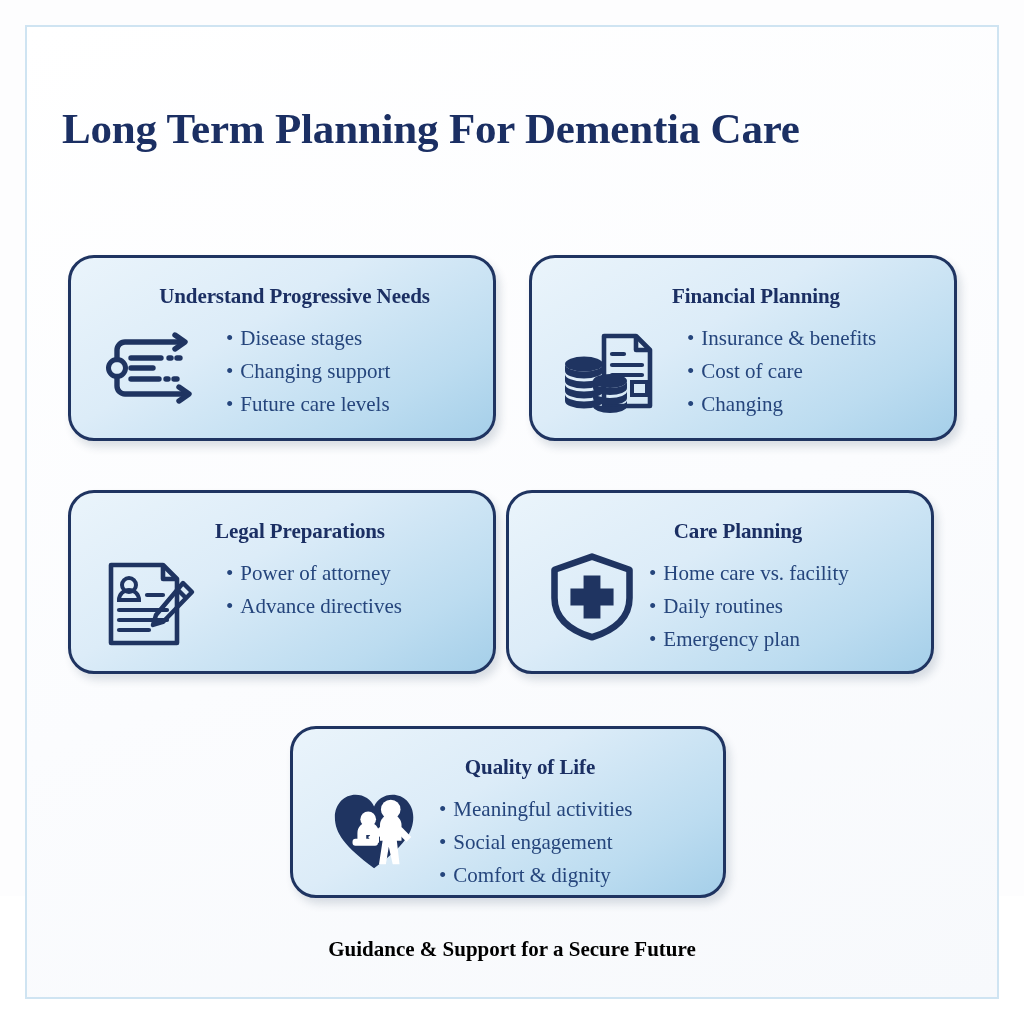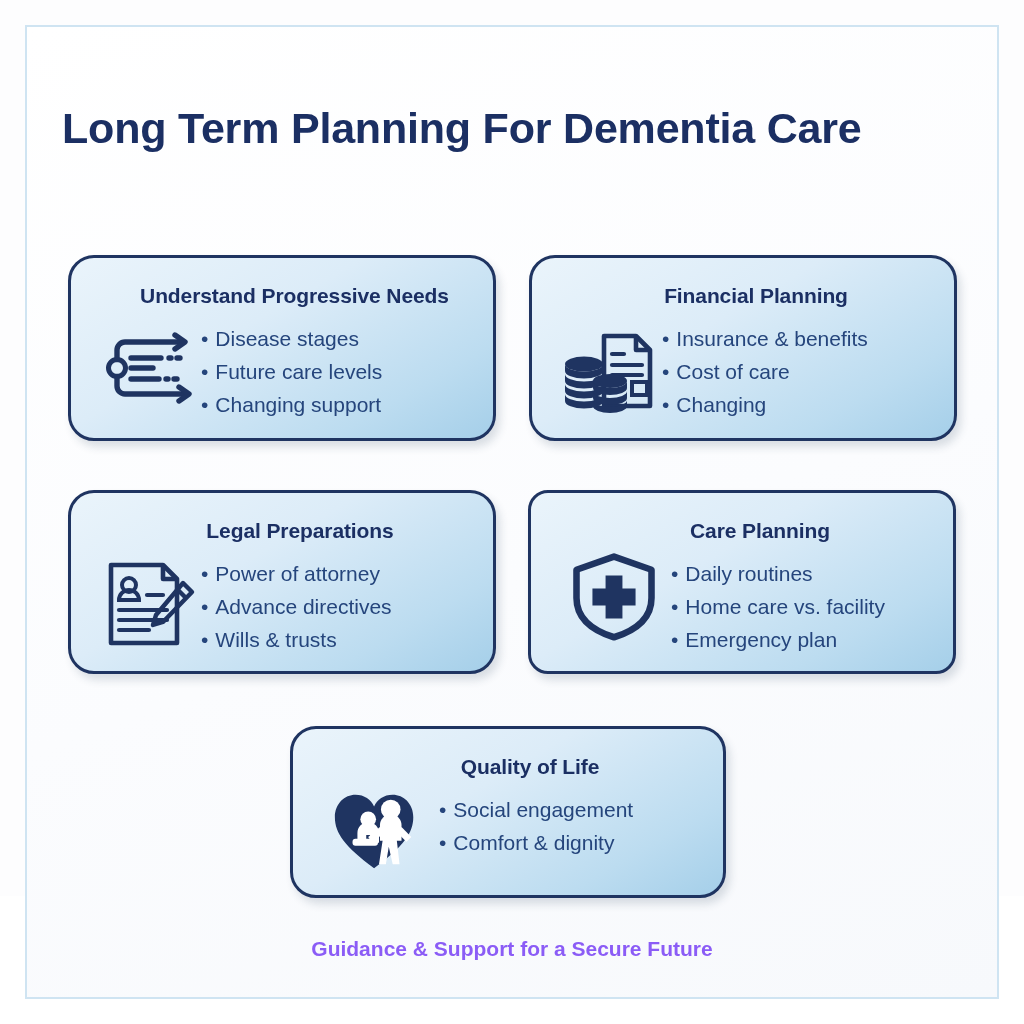--- a/index.html
+++ b/index.html
@@ -10,20 +10,21 @@
     background: #ffffff;
     font-family: "Liberation Sans", sans-serif;
     overflow: hidden;
   }
 
   #poster {
     position: relative;
     width: 1024px;
     height: 896px;
     background: #fdfdfe;
+    font-family: Liberation Serif, serif;
   }
 
   
   #frame {
     position: absolute;
     left: 25px;
     top: 25px;
     width: 974px;
     height: 974px;
     border: 2px solid #cfe4f2;
@@ -73,21 +74,21 @@
     left: 30px;
     top: 62px;
     width: 96px;
     height: 96px;
   }
   .card.c4 .card-icon { left: 38px; top: 56px; width: 90px; height: 94px; }
   .card.c5 .card-icon { left: 36px; top: 52px; width: 98px; height: 100px; }
 
   .bullets {
     position: absolute;
-    left: 130px;
+    left: 155px;
     top: 64px;
     right: 10px;
   }
   .card.c4 .bullets { left: 140px; }
   .card.c5 .bullets { left: 146px; }
 
   .bullet {
     font-size: 21px;
     color: #25457c;
     line-height: 33px;
@@ -96,28 +97,28 @@
   .bullet .dot { margin-right: 7px; }
 
   #footer {
     position: absolute;
     left: 0;
     top: 937px;
     width: 1024px;
     text-align: center;
     font-size: 21px;
     font-weight: bold;
-    color: #8b5cf6;
+    color: #000000;
   }
 
   
   #card-1 { left: 68px;  top: 255px; width: 428px; height: 186px; }
   #card-2 { left: 529px; top: 255px; width: 428px; height: 186px; }
   #card-3 { left: 68px;  top: 490px; width: 428px; height: 184px; }
-  #card-4 { left: 528px; top: 490px; width: 428px; height: 184px; border-radius: 20px; }
+  #card-4 { left: 506px; top: 490px; width: 428px; height: 184px; }
   #card-5 { left: 290px; top: 726px; width: 436px; height: 172px; }
 </style>
 </head>
 <body>
 
 <div id="poster">
   <div id="frame"></div>
 
   <div id="title">Long Term Planning For Dementia Care</div>
 
@@ -136,22 +137,22 @@
           <path d="M30 59 H58"></path>
           <path d="M65 59 H67"></path>
           <path d="M73 59 H76"></path>
         </g>
         <path d="M74 15 L84 22 L74 29" fill="none" stroke="#1f3461" stroke-width="5.4" stroke-linecap="round" stroke-linejoin="round"></path>
         <path d="M78 67 L88 74 L78 81" fill="none" stroke="#1f3461" stroke-width="5.4" stroke-linecap="round" stroke-linejoin="round"></path>
       </svg>
     </div>
     <div class="bullets">
       <div class="bullet"><span class="dot">•</span><span>Disease stages</span></div>
+      <div class="bullet"><span class="dot">•</span><span>Changing support</span></div>
       <div class="bullet"><span class="dot">•</span><span>Future care levels</span></div>
-      <div class="bullet"><span class="dot">•</span><span>Changing support</span></div>
     </div>
   </div>
 
   <div class="card c2" id="card-2">
     <div class="card-title">Financial Planning</div>
     <div class="card-icon">
       <svg viewBox="0 0 96 96" width="96" height="96">
         <g fill="none" stroke="#1f3461" stroke-width="4.6" stroke-linejoin="round">
           <path d="M42 16 H74 L88 30 V86 H42 Z"></path>
           <path d="M74 16 V30 H88"></path>
@@ -202,35 +203,34 @@
         </g>
         <g fill="none" stroke="#1f3461" stroke-width="4.4" stroke-linejoin="round">
           <path d="M82 28 L91 37 L62 67 L52 70 L55 60 Z"></path>
           <path d="M76 34 L85 43"></path>
         </g>
       </svg>
     </div>
     <div class="bullets">
       <div class="bullet"><span class="dot">•</span><span>Power of attorney</span></div>
       <div class="bullet"><span class="dot">•</span><span>Advance directives</span></div>
-      <div class="bullet"><span class="dot">•</span><span>Wills &amp; trusts</span></div>
     </div>
   </div>
 
   <div class="card c4" id="card-4">
     <div class="card-title">Care Planning</div>
     <div class="card-icon">
       <svg viewBox="0 0 96 96" width="90" height="94">
         <path d="M48 6 L88 20 V50 C88 72 70 85 48 92 C26 85 8 72 8 50 V20 Z" fill="none" stroke="#1f3461" stroke-width="7" stroke-linejoin="round"></path>
         <path d="M39 26 H57 V40 H71 V58 H57 V72 H39 V58 H25 V40 H39 Z" fill="#1f3461"></path>
       </svg>
     </div>
     <div class="bullets">
+      <div class="bullet"><span class="dot">•</span><span>Home care vs. facility</span></div>
       <div class="bullet"><span class="dot">•</span><span>Daily routines</span></div>
-      <div class="bullet"><span class="dot">•</span><span>Home care vs. facility</span></div>
       <div class="bullet"><span class="dot">•</span><span>Emergency plan</span></div>
     </div>
   </div>
 
   <div class="card c5" id="card-5">
     <div class="card-title">Quality of Life</div>
     <div class="card-icon">
       <svg viewBox="0 0 100 100" width="98" height="100">
         <path d="M46 88 C16 66 6 52 6 36 C6 22 16 13 27 13 C36 13 43 18 46 25 C49 18 56 13 65 13 C76 13 86 22 86 36 C86 52 76 66 46 88 Z" fill="#1f3461"></path>
         <g fill="#ffffff">
@@ -241,19 +241,20 @@
         <g fill="#ffffff">
           <circle cx="63" cy="28" r="10"></circle>
           <path d="M52 44 a11 11 0 0 1 22 0 v16 h-22 z"></path>
           <path d="M52 46 L40 56 l4 6 l12 -10 z"></path>
           <path d="M74 46 L84 56 l-5 5 l-9 -9 z"></path>
           <path d="M55 58 l-4 26 h7 l3 -18 l4 18 h7 l-3 -26 z"></path>
         </g>
       </svg>
     </div>
     <div class="bullets">
+      <div class="bullet"><span class="dot">•</span><span>Meaningful activities</span></div>
       <div class="bullet"><span class="dot">•</span><span>Social engagement</span></div>
       <div class="bullet"><span class="dot">•</span><span>Comfort &amp; dignity</span></div>
     </div>
   </div>
 
   <div id="footer">Guidance &amp; Support for a Secure Future</div>
 </div>
 
 </body></html>

